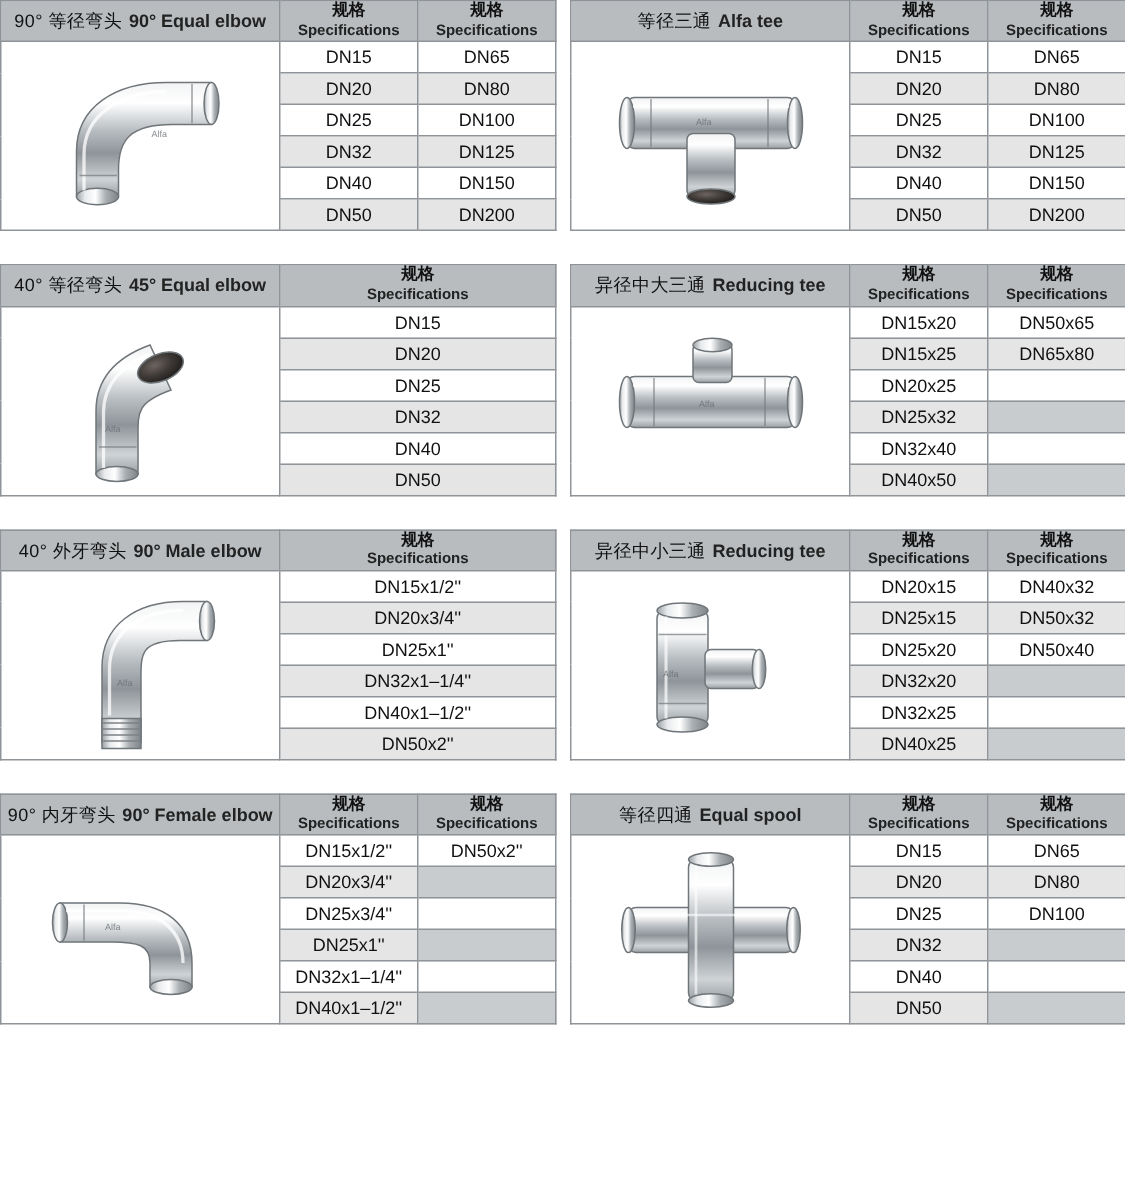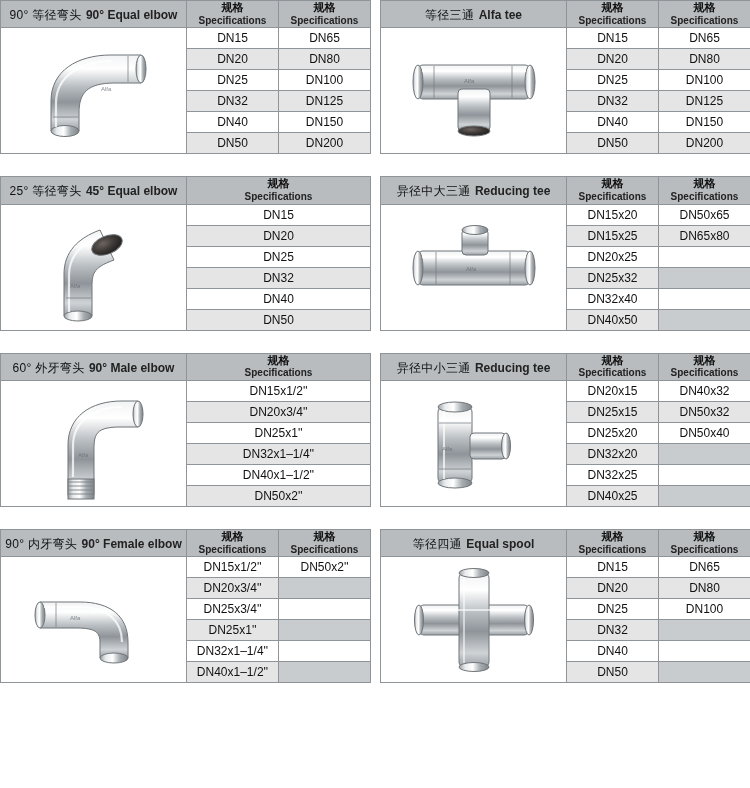--- a/index.html
+++ b/index.html
@@ -257,21 +257,21 @@
       <div class="sep-row" style="grid-column:1/4"></div>
       <div class="block">
         <table class="fit">
           <colgroup>
             <col style="width:186px">
             <col style="width:184px">
           </colgroup>
           <tbody>
             <tr>
               <th class="hdr-name">
-             <span class="cn">25°  等径弯头</span>
+             <span class="cn">40°  等径弯头</span>
              <span class="en">45°  Equal elbow</span>
            </th>
               <th class="hdr-spec">
                <span class="cn">规格</span>
                <span class="en">Specifications</span>
              </th>
             </tr>
             <tr>
               <td class="imgcell" rowspan="6">
                  <span><svg class="fig" width="120" height="110" viewBox="0 0 120 110">
@@ -412,21 +412,21 @@
       <div class="sep-row" style="grid-column:1/4"></div>
       <div class="block">
         <table class="fit">
           <colgroup>
             <col style="width:186px">
             <col style="width:184px">
           </colgroup>
           <tbody>
             <tr>
               <th class="hdr-name">
-             <span class="cn">60°  外牙弯头</span>
+             <span class="cn">40°  外牙弯头</span>
              <span class="en">90°  Male elbow</span>
            </th>
               <th class="hdr-spec">
                <span class="cn">规格</span>
                <span class="en">Specifications</span>
              </th>
             </tr>
             <tr>
               <td class="imgcell" rowspan="6">
                  <span><svg class="fig" width="120" height="120" viewBox="0 0 120 120">

